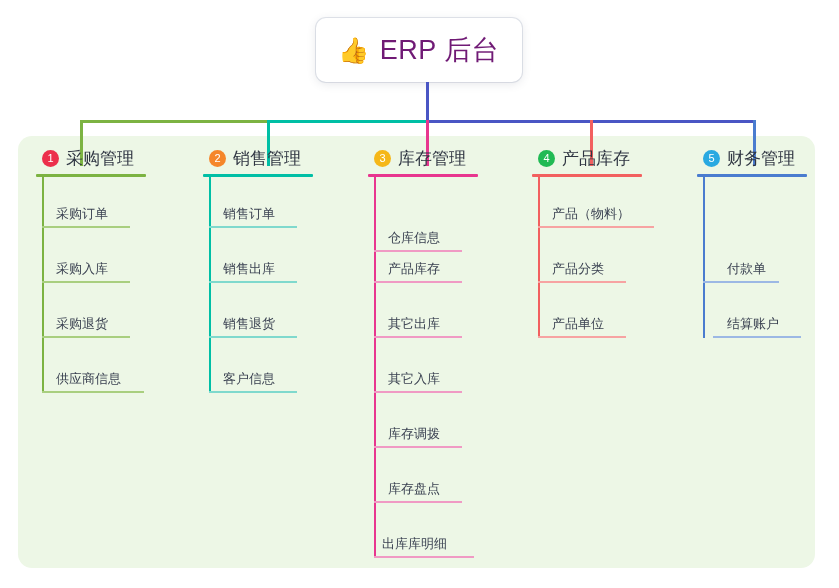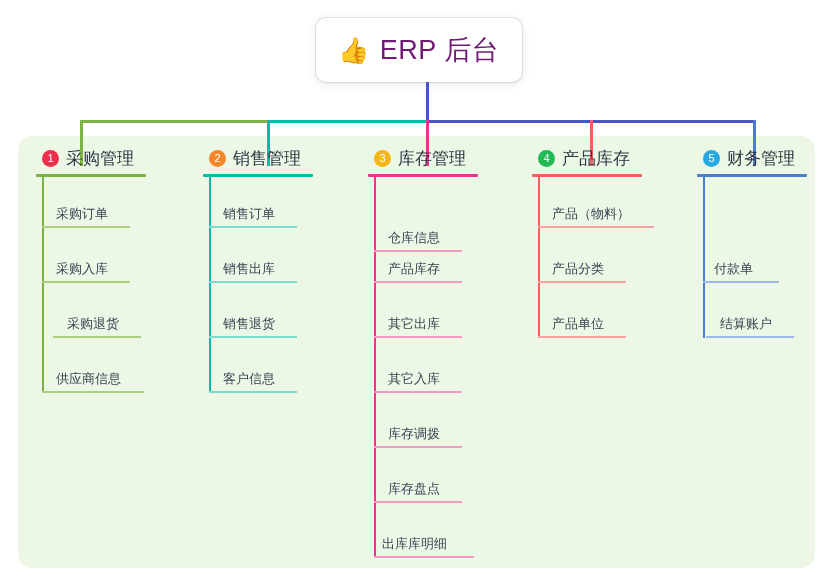--- a/index.html
+++ b/index.html
@@ -157,21 +157,21 @@
         <div class="cat-rule" style="left: 0px; top: 28px; width: 110px; background: rgb(124, 179, 66);"></div>
         <div class="spine" style="left: 6px; top: 29px; height: 218px; background: rgb(124, 179, 66);"></div>
         <div class="leaf" style="left: 6px; top: 56px; width: 88px; height: 26px;">
           <span class="leaf-label" style="left: 14px;">采购订单</span>
           <div class="leaf-rule" style="width: 88px; background: rgb(169, 207, 127);"></div>
         </div>
         <div class="leaf" style="left: 6px; top: 111px; width: 88px; height: 26px;">
           <span class="leaf-label" style="left: 14px;">采购入库</span>
           <div class="leaf-rule" style="width: 88px; background: rgb(169, 207, 127);"></div>
         </div>
-        <div class="leaf" style="left: 17px; top: 166px; width: 88px; height: 26px;">
+        <div class="leaf" style="left: 6px; top: 166px; width: 88px; height: 26px;">
           <span class="leaf-label" style="left: 14px;">采购退货</span>
           <div class="leaf-rule" style="width: 88px; background: rgb(169, 207, 127);"></div>
         </div>
         <div class="leaf" style="left: 6px; top: 221px; width: 102px; height: 26px;">
           <span class="leaf-label" style="left: 14px; text-align: right;">供应商信息</span>
           <div class="leaf-rule" style="width: 102px; background: rgb(169, 207, 127);"></div>
         </div>
       </div>
       <div class="column" style="left: 203px;">
         <div class="cat-head">
@@ -254,23 +254,23 @@
         </div>
       </div>
       <div class="column" style="left: 697px;">
         <div class="cat-head">
           <span class="badge" style="background: rgb(41, 169, 225);">5</span>
           <span class="cat-label">财务管理</span>
         </div>
         <div class="cat-rule" style="left: 0px; top: 28px; width: 110px; background: rgb(74, 124, 207);"></div>
         <div class="spine" style="left: 6px; top: 29px; height: 163px; background: rgb(74, 124, 207);"></div>
         <div class="leaf" style="left: 6px; top: 111px; width: 76px; height: 26px;">
-          <span class="leaf-label" style="left: 11px;">付款单</span>
+          <span class="leaf-label" style="left: 24px;">付款单</span>
           <div class="leaf-rule" style="width: 76px; background: rgb(156, 184, 228);"></div>
         </div>
-        <div class="leaf" style="left: 9px; top: 166px; width: 88px; height: 26px;">
+        <div class="leaf" style="left: 16px; top: 166px; width: 88px; height: 26px;">
           <span class="leaf-label" style="left: 14px;">结算账户</span>
           <div class="leaf-rule" style="width: 88px; background: rgb(156, 184, 228);"></div>
         </div>
       </div>
     </div>
 
 </div>
 
 </body></html>

